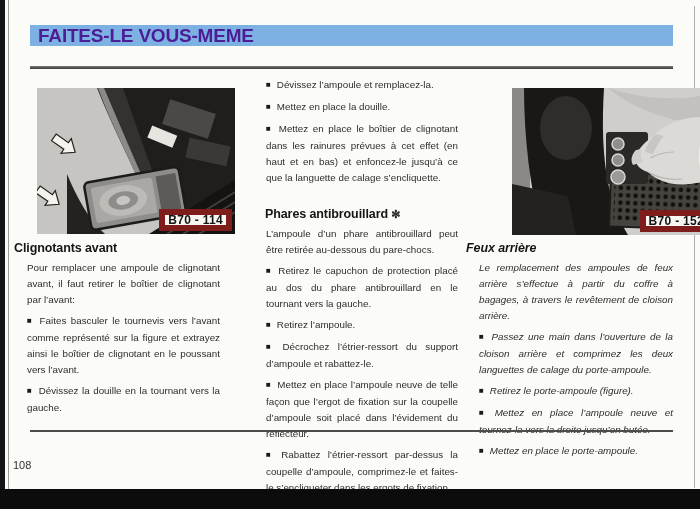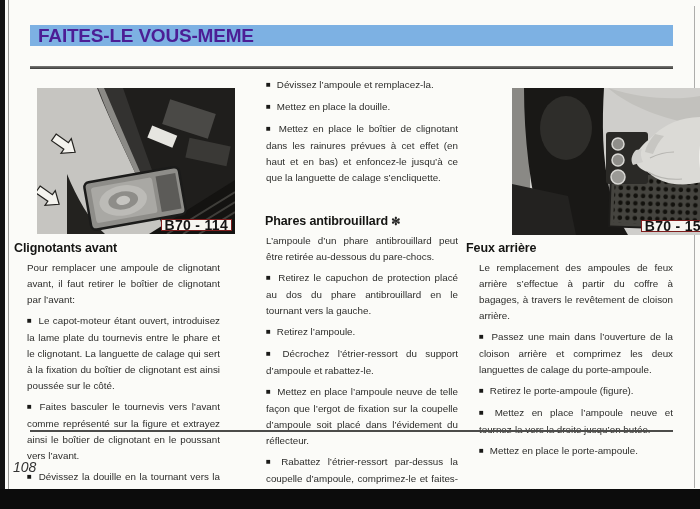--- a/index.html
+++ b/index.html
@@ -10,37 +10,37 @@
   #edge-left{position:absolute;left:0;top:0;width:5px;height:509px;background:#141414;}
   #edge-left-line{position:absolute;left:8px;top:0;width:1px;height:490px;background:#9a9a96;}
   #edge-right-line{position:absolute;left:694px;top:6px;width:1px;height:482px;background:#adadab;}
   #edge-bottom{position:absolute;left:0;top:489px;width:700px;height:20px;background:#0c0c0c;}
 
   
   #header-bar{position:absolute;left:30px;top:25px;width:643px;height:21px;background:#7db1e3;display:flex;align-items:center;}
   #header-title{font-weight:bold;font-size:19px;color:#4c1d95;padding-left:8px;letter-spacing:-0.2px;}
   #rule-top{position:absolute;left:30px;top:66px;width:643px;height:3px;background:linear-gradient(#7a7a78,#3a3a38);}
   #rule-bottom{position:absolute;left:30px;top:430px;width:643px;height:2px;background:#4c4c4a;}
-  #page-number{position:absolute;left:13px;top:459px;font-size:14px;color:#333;font-style:italic;}
+  #page-number{position:absolute;left:13px;top:459px;font-size:11px;color:#333;}
 
   
   .photo{position:absolute;background:#c6c5c1;box-shadow:0 0 0 1px #8e8d89 inset;}
   #photo-left{left:37px;top:88px;width:198px;height:146px;}
   #photo-right{left:468px;top:88px;width:204px;height:147px;margin-left:44px;}
   .photo svg{display:block;}
-  .fig-label{position:absolute;right:3px;bottom:3px;background:#f7f6f1;border:1px solid #7f1d1d;color:#141414;
-    font-size:14px;font-weight:bold;line-height:10px;padding:0 3px;letter-spacing:0.3px;}
+  .fig-label{position:absolute;right:3px;bottom:3px;background:#f7f6f1;border:6px solid #7f1d1d;color:#141414;
+    font-size:12px;font-weight:bold;line-height:10px;padding:0 3px;letter-spacing:0.3px;}
 
   
   .col{position:absolute;color:#2d2d2b;}
   #col-left{left:14px;top:241px;width:206px;}
   #col-mid{left:253px;top:77px;width:205px;}
-  #col-right{left:466px;top:241px;width:207px;}
+  #col-right{left:466px;top:241px;width:207px;font-style:italic;}
   .heading{font-size:12.5px;font-weight:bold;color:#151513;margin:0 0 5px 0;letter-spacing:-0.1px;}
-  .heading.mid-section{margin-top:28px;padding-left:12px;}
+  .heading.mid-section{margin-top:21px;padding-left:12px;}
   .para{font-size:9.8px;line-height:16px;text-align:justify;margin:0 0 5px 0;padding-left:13px;}
   .sq{font-size:8px;margin-right:6px;position:relative;top:-1px;color:#1a1a18;}
   .fog-symbol{font-size:11px;color:#222;}
 </style>
 </head>
 <body>
 
 <div id="scan">
 
   <div id="edge-left"></div>
@@ -111,21 +111,20 @@
       </g>
     </svg>
     <span class="fig-label">B70 - 152</span>
   </div>
 
   <div class="col" id="col-left">
     <h3 class="heading">Clignotants avant</h3>
     <p class="para">Pour remplacer une ampoule de clignotant avant, il faut retirer le boîtier de clignotant par l’avant:</p>
     <div>
 
-        <p class="para"><span class="sq">■</span><span class="bullet-text">Le capot-moteur étant ouvert, introduisez la lame plate du tournevis entre le phare et le clignotant. La languette de calage qui sert à la fixation du boîtier de clignotant est ainsi poussée sur le côté.</span></p>
 
         <p class="para"><span class="sq">■</span><span class="bullet-text">Faites basculer le tournevis vers l’avant comme représenté sur la figure et extrayez ainsi le boîtier de clignotant en le poussant vers l’avant.</span></p>
 
         <p class="para"><span class="sq">■</span><span class="bullet-text">Dévissez la douille en la tournant vers la gauche.</span></p>
       </div>
   </div>
 
   <div class="col" id="col-mid">
     <div>
 

